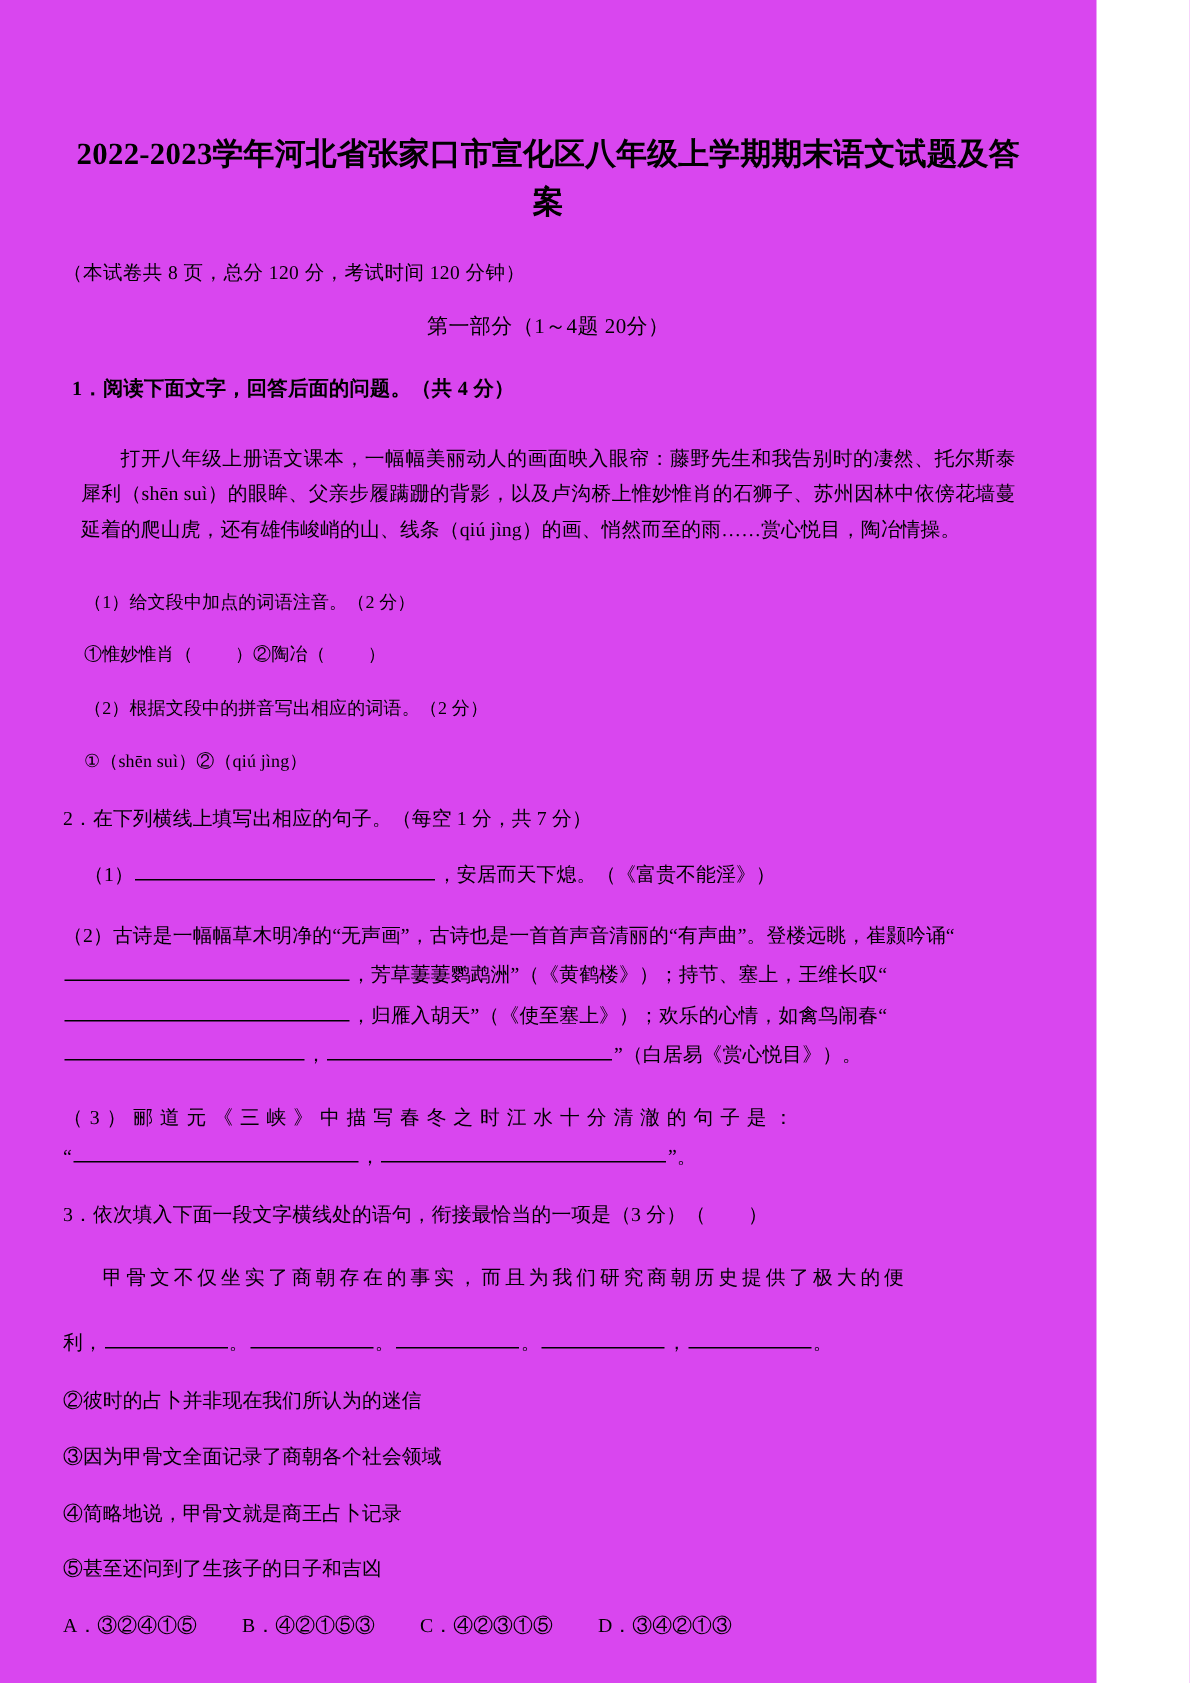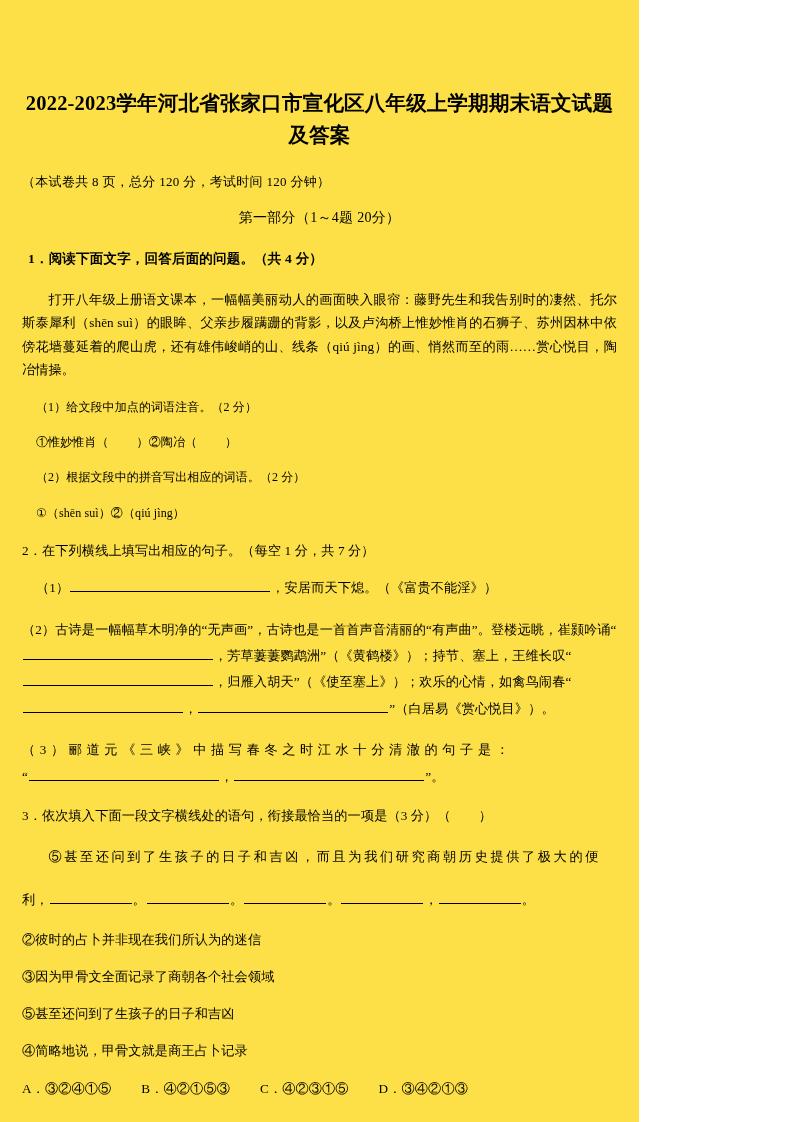--- a/index.html
+++ b/index.html
@@ -9,25 +9,25 @@
   }
   body {
     width: 793px;
     height: 1122px;
     font-family: "Liberation Serif", "DejaVu Serif", serif;
     color: #000000;
     overflow: hidden;
   }
   .page {
     position: relative;
-    width: 639px;
+    width: 731px;
     height: 1122px;
     box-sizing: border-box;
-    padding: 0 22px;
-    background: #fde047;
+    padding: 0 42px;
+    background: #d946ef;
   }
   .doc-title {
     margin: 0;
     padding-top: 88px;
     font-size: 20.5px;
     font-weight: bold;
     line-height: 1.55;
     text-align: center;
     letter-spacing: 0.2px;
   }
@@ -46,21 +46,21 @@
     letter-spacing: 0.3px;
   }
   .q-head {
     margin: 6px;
     padding-top: 17px;
     font-size: 13.5px;
     font-weight: bold;
     letter-spacing: 0.2px;
   }
   .para {
-    margin: 0;
+    margin: 12px;
     padding-top: 14px;
     font-size: 13.2px;
     line-height: 1.78;
     text-align: justify;
     text-justify: inter-ideograph;
     letter-spacing: 0.1px;
   }
   .para.indent {
     text-indent: 2em;
   }
@@ -182,28 +182,28 @@
   </p>
 
   <p class="fill-block nopad">
     <span class="tracked-wide">（3）郦道元《三峡》中描写春冬之时江水十分清澈的句子是：</span><br><span>“</span><span class="blank b-med"></span><span>，</span><span class="blank b-med"></span><span>”。</span>
   </p>
 
   <p class="opt-line">
     <span>3．依次填入下面一段文字横线处的语句，衔接最恰当的一项是（3 分）（</span><span class="paren-blank"></span><span>）</span>
   </p>
 
-  <p class="q3-passage q3-p1">⑤甚至还问到了生孩子的日子和吉凶，而且为我们研究商朝历史提供了极大的便</p>
+  <p class="q3-passage q3-p1">甲骨文不仅坐实了商朝存在的事实，而且为我们研究商朝历史提供了极大的便</p>
 
   <p class="q3-passage">
     <span>利，</span><span class="blank b-tiny"></span><span>。</span><span class="blank b-tiny"></span><span>。</span><span class="blank b-tiny"></span><span>。</span><span class="blank b-tiny"></span><span>，</span><span class="blank b-tiny"></span><span>。</span>
   </p>
 
   <p class="item-line">②彼时的占卜并非现在我们所认为的迷信</p>
   <p class="item-line">③因为甲骨文全面记录了商朝各个社会领域</p>
+  <p class="item-line">④简略地说，甲骨文就是商王占卜记录</p>
   <p class="item-line">⑤甚至还问到了生孩子的日子和吉凶</p>
-  <p class="item-line">④简略地说，甲骨文就是商王占卜记录</p>
 
   <p class="answers">
     <span class="ans">A．③②④①⑤</span><span class="ans">B．④②①⑤③</span><span class="ans">C．④②③①⑤</span><span class="ans">D．③④②①③</span>
   </p>
 
 </div>
 
 </body></html>

